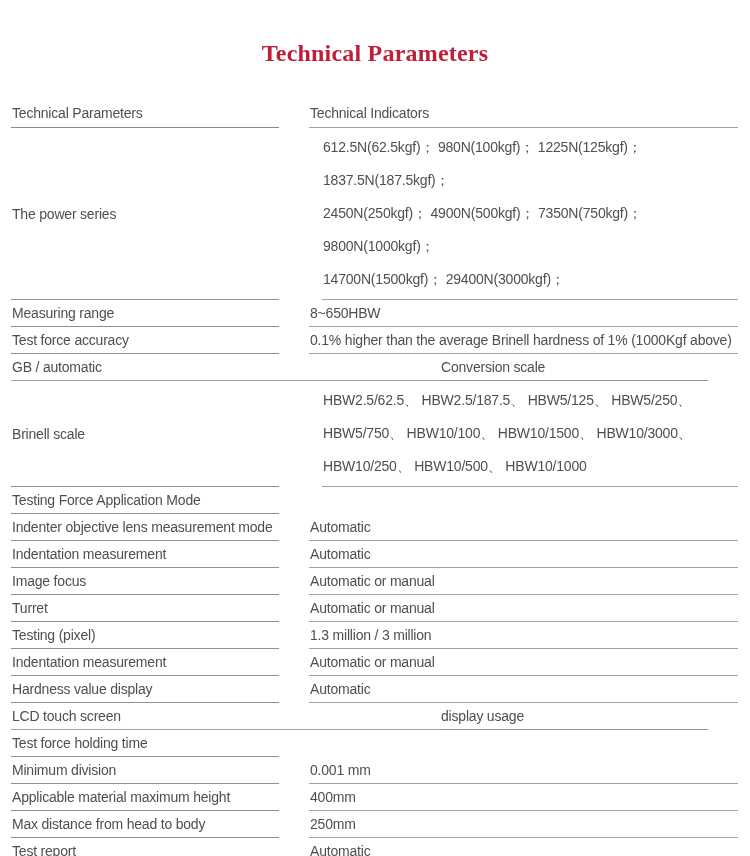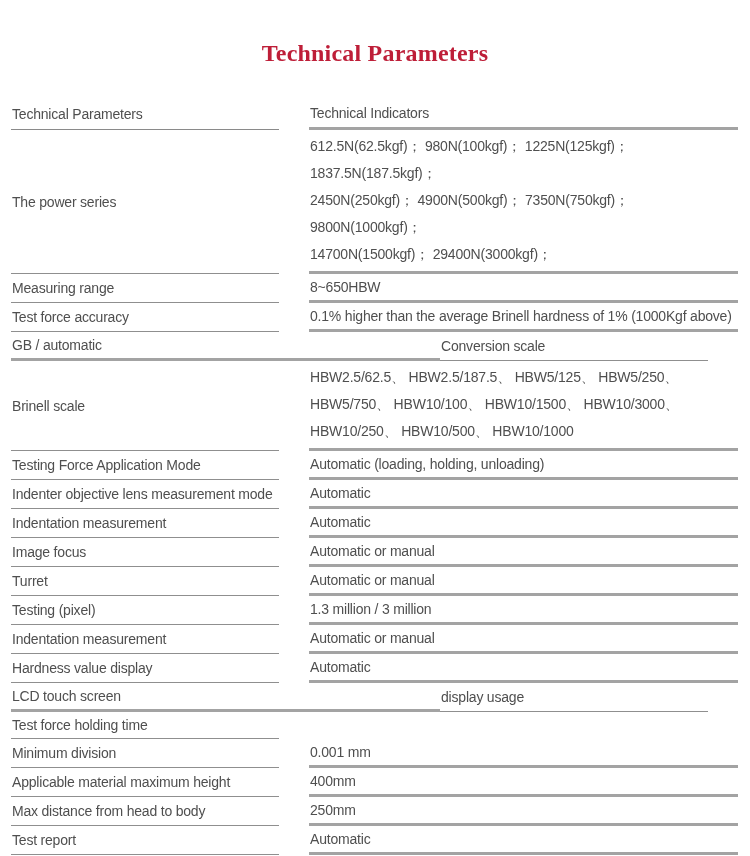--- a/index.html
+++ b/index.html
@@ -39,36 +39,37 @@
   .tcell.label {
     width: 267px;
     flex: 0 0 267px;
     margin-right: 30px;
     border-bottom: 1px solid #8f8f8f;
     display: flex;
     align-items: center;
   }
   .tcell.value {
     flex: 1 1 auto;
-    border-bottom: 3px solid #a3a3a3;
+    border-bottom: 1px solid #a3a3a3;
     white-space: pre-line;
     display: flex;
     align-items: center;
   }
   .trow.header .tcell.label {
     border-bottom-color: #8a8a8a;
   }
   .trow.header .tcell {
     padding-top: 4px;
     padding-bottom: 6px;
   }
   .trow.multiline .tcell.value {
-    line-height: 27px;
+    line-height: 33px;
     padding-top: 3px;
     padding-bottom: 3px;
+    margin-left: 13px;
   }
 </style>
 </head>
 <body>
 
 <h1 class="page-title" style="color: rgb(190, 30, 56);">Technical Parameters</h1>
 
 <div class="spec-table">
   <div class="trow header">
     <div class="tcell label">Technical Parameters</div>
@@ -99,21 +100,20 @@
 
   <div class="trow multiline">
     <div class="tcell label">Brinell scale</div>
     <div class="tcell value">HBW2.5/62.5、 HBW2.5/187.5、 HBW5/125、 HBW5/250、
 HBW5/750、 HBW10/100、 HBW10/1500、 HBW10/3000、
 HBW10/250、 HBW10/500、  HBW10/1000</div>
   </div>
 
   <div class="trow">
     <div class="tcell label">Testing Force Application Mode</div>
-    <div class="tcell value">Automatic (loading, holding, unloading)</div>
   </div>
 
   <div class="trow">
     <div class="tcell label">Indenter objective lens measurement mode</div>
     <div class="tcell value">Automatic</div>
   </div>
 
   <div class="trow">
     <div class="tcell label">Indentation measurement</div>
     <div class="tcell value">Automatic</div>

